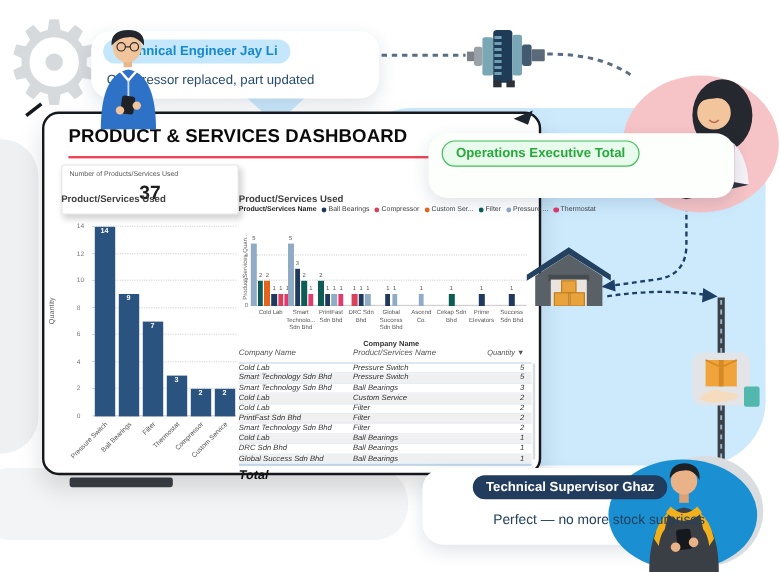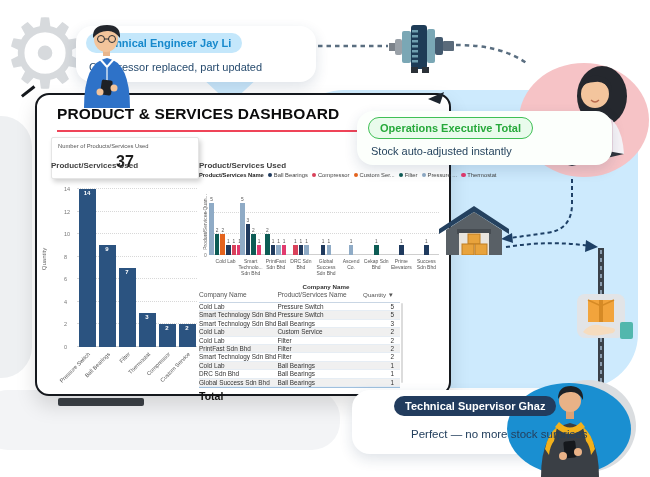--- a/index.html
+++ b/index.html
@@ -52,21 +52,21 @@
   #legend{position:absolute;left:0;top:11px;width:244px;display:flex;align-items:center;gap:4px;font-size:5.8px;color:#444;white-space:nowrap;}
   .leg-title{font-weight:bold;color:#222;}
   .leg-item{display:flex;align-items:center;gap:1.5px;}
   .dot{width:4.5px;height:4.5px;border-radius:50%;display:inline-block;}
   #rplot{left:14px;top:32px;width:226px;height:62px;position:absolute;}
   .rbv{position:absolute;width:12px;text-align:center;font-size:4.8px;color:#555;}
   .rxl{position:absolute;text-align:center;font-size:5px;color:#555;line-height:1.2;white-space:pre-line;}
   .xaxis-title{position:absolute;left:14px;width:226px;text-align:center;font-size:6.2px;font-weight:bold;color:#333;}
 
   
-  #ptable{left:162px;top:196px;width:201px;font-size:6.4px;color:#333;}
+  #ptable{left:162px;top:196px;width:244px;font-size:6.4px;color:#333;font-style:italic;}
   .t-head{display:grid;grid-template-columns:39% 42% 19%;font-size:6.6px;color:#555;
      border-bottom:1px solid #c9d6e4;padding-bottom:2px;height:9px;}
   .t-row{display:grid;grid-template-columns:39% 42% 19%;height:7.4px;line-height:7.4px;border-bottom:.6px solid #e6edf4;}
   .t-row.alt{background:#f0f0f0;}
   .t-q{text-align:right;padding-right:6px;}
   .t-total{display:flex;justify-content:space-between;font-size:10.5px;font-weight:bold;color:#111;
      border-top:1.2px solid #9fc0de;padding:2px 4px 0 0;}
   .scrollbar{position:absolute;right:-3px;top:12px;width:2.5px;height:80px;background:#dcdcdc;border-radius:2px;}
 
   
@@ -399,21 +399,20 @@
     <line x1="86" y1="58" x2="86" y2="98" stroke="#dfb9c8" stroke-width="1"></line>
     <line x1="94" y1="60" x2="94" y2="98" stroke="#dfb9c8" stroke-width="1"></line>
     <line x1="102" y1="64" x2="102" y2="96" stroke="#dfb9c8" stroke-width="1"></line>
     <path d="M30 78 L60 70 L68 96 L38 104 Z" fill="#5a6168"></path>
     <path d="M22 100 L70 90 L114 98 L62 110 Z" fill="#2f343b"></path>
     <circle cx="56" cy="92" r="4.5" fill="#f3c59d"></circle>
       <circle cx="70" cy="90" r="4.5" fill="#f3c59d"></circle>
   </svg>
   <div class="abs bubble z5" style="left:357px;top:111px;width:255px;height:54px;background:#fcfffc;">
     <span class="pill pill-green abs" style="left:11px;top:6px;">Operations Executive Total</span>
-    <span class="bubble-msg abs" style="left:14px;top:34px;color:#27455f;">Stock auto-adjusted instantly</span>
   </div>
 
   <div class="abs bubble z4" style="left:352px;top:390px;width:252px;height:64px;border-radius:18px;"></div>
   <div class="abs z5" style="left:507px;top:383px;width:124px;height:92px;border-radius:50%;background:#1a8fd1;"></div>
   <svg class="abs z5" style="left:523px;top:383px;" width="92" height="94" viewBox="0 0 92 94">
     <path d="M18 94 Q18 46 47 40 Q76 46 76 94 Z" fill="#3a3f45"></path>
     <rect x="43" y="26" width="8" height="10" fill="#dba276"></rect>
     <circle cx="47" cy="18" r="11" fill="#e9b287"></circle>
     <path d="M35 16 Q35 3 48 3 Q61 4 60 17 Q55 8 47 9 Q39 9 35 16 Z" fill="#1d2025"></path>
     <path d="M32 44 Q47 58 62 44 L58 39 Q47 50 36 39 Z" fill="#f2b11c"></path>

